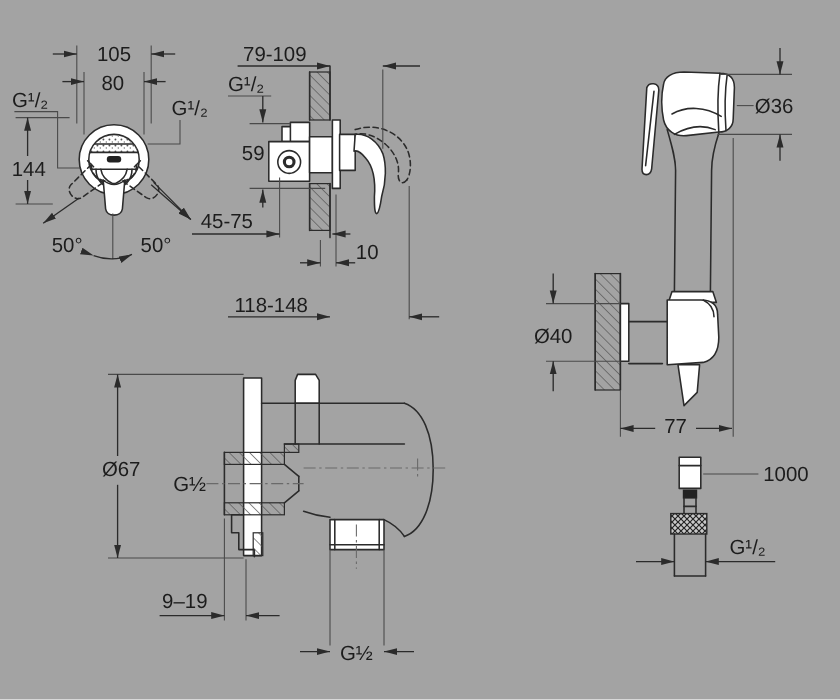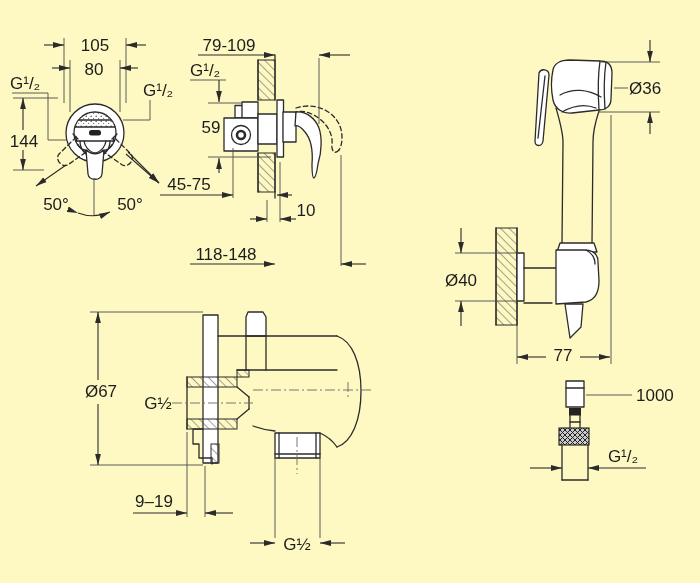--- a/index.html
+++ b/index.html
@@ -1,16 +1,16 @@
 <!DOCTYPE html>
 <html><head>
 <meta charset="utf-8">
 <style>
   html,body{margin:0;padding:0;background:#ffffff;}
-  .stage{width:700px;height:583px;background:#fef9c3;position:relative;overflow:hidden;}
+  .stage{width:700px;height:583px;background:#a3a3a3;position:relative;overflow:hidden;}
   svg{display:block;}
   text{font-family:"Liberation Sans","DejaVu Sans",sans-serif;font-size:17px;fill:#1c1c1c;}
   .mid{text-anchor:middle;}
   .part{fill:#ffffff;stroke:#2b2b2b;stroke-width:1.3;stroke-linejoin:round;}
   .pline{fill:none;stroke:#2b2b2b;stroke-width:1.3;stroke-linecap:round;stroke-linejoin:round;}
   .dash{stroke-dasharray:4.5 3;}
   .thin{fill:none;stroke:#4a4a4a;stroke-width:0.9;}
   .dim{fill:none;stroke:#2b2b2b;stroke-width:1.1;}
   .cline{fill:none;stroke:#6a6a6a;stroke-width:0.9;stroke-dasharray:10 3 2 3;}
   .hatched{fill:url(#hatch);stroke:#2b2b2b;stroke-width:1;}

